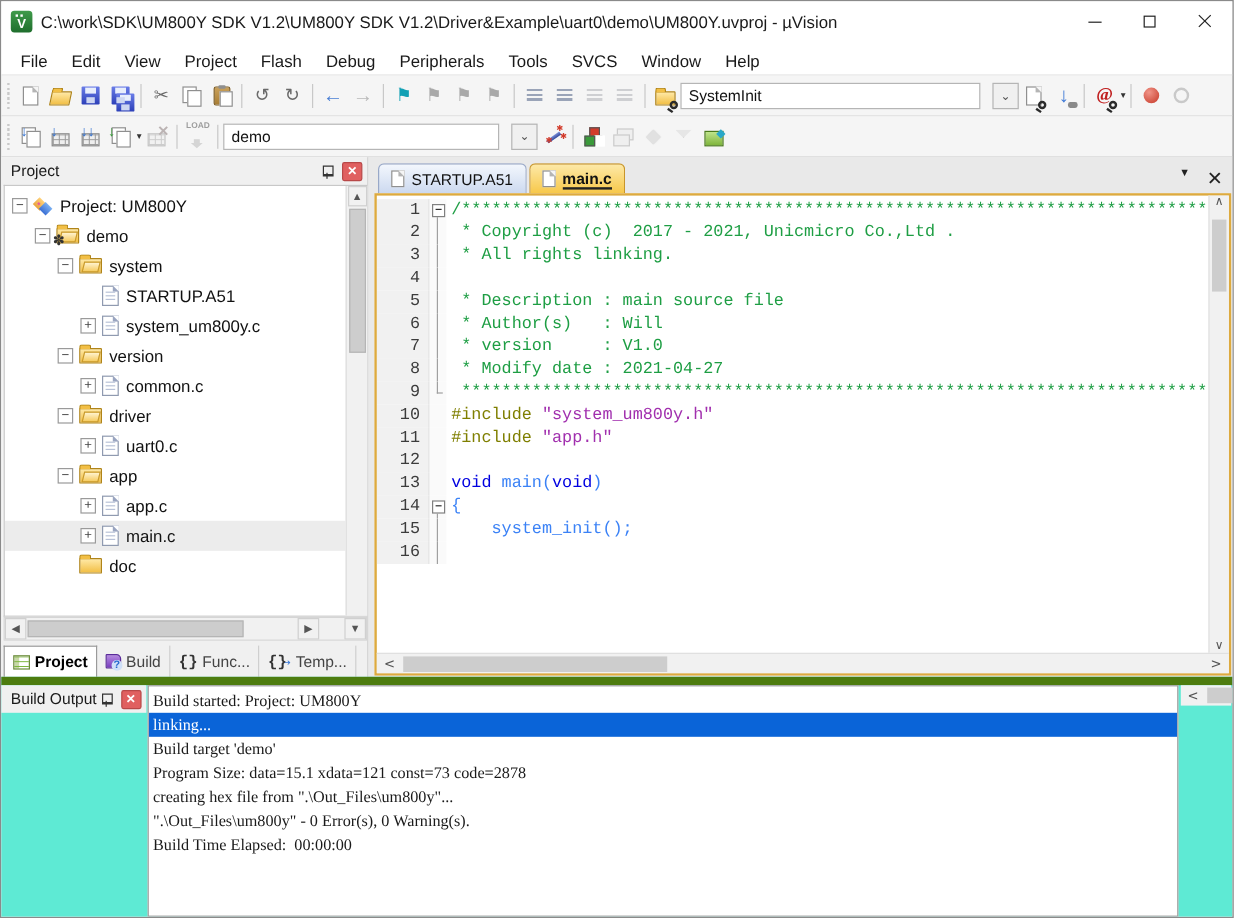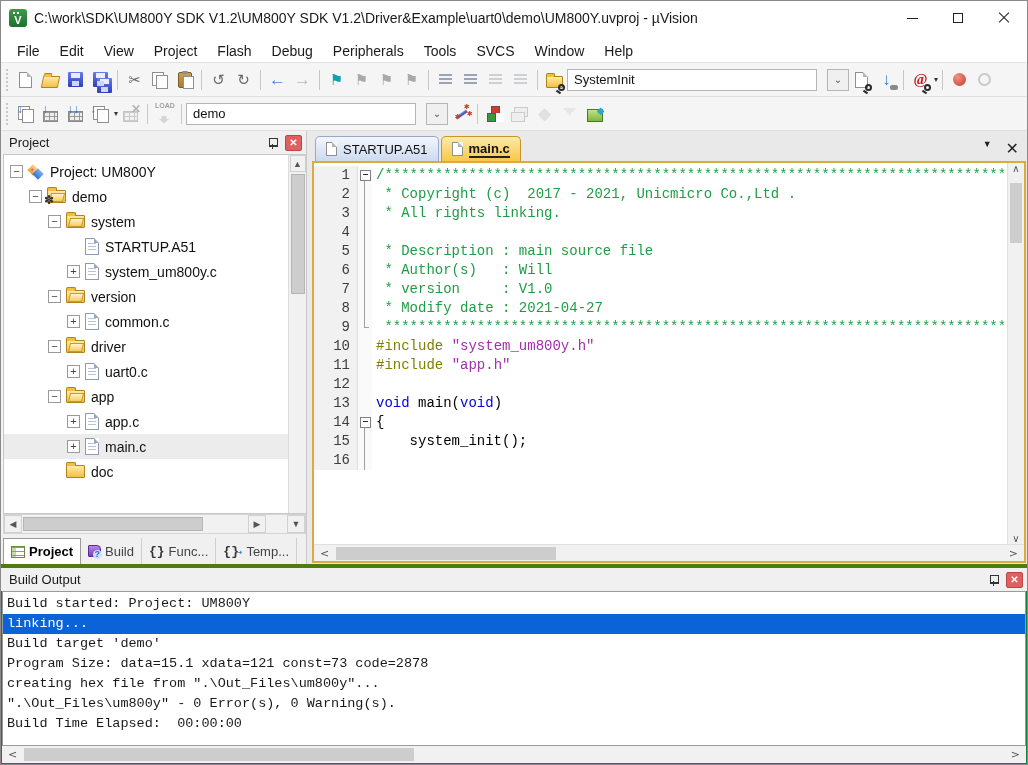--- a/index.html
+++ b/index.html
@@ -148,30 +148,30 @@
   .fold-line{background-image:linear-gradient(#a0a0a0,#a0a0a0);background-repeat:no-repeat;background-size:1px 100%;background-position:6px 0}
   .fold-start{background-image:linear-gradient(#a0a0a0,#a0a0a0);background-repeat:no-repeat;background-size:1px calc(100% - 14px);background-position:6px 14px}
   .fold-start::before{content:"";position:absolute;left:2px;top:4px;width:9px;height:9px;border:1px solid #808080;background:#fff}
   .fold-start::after{content:"";position:absolute;left:5px;top:8px;width:5px;height:1px;background:#303030}
   .fold-end{background-image:linear-gradient(#a0a0a0,#a0a0a0),linear-gradient(#a0a0a0,#a0a0a0);background-repeat:no-repeat;background-size:1px 10px,5px 1px;background-position:6px 0,6px 9px}
   .cl-code{padding-left:4px;color:#111}
   .tok-comment{color:#1e9e44}
   .tok-directive{color:#7f7f00}
   .tok-string{color:#a12fae}
   .tok-keyword{color:#0000e0}
-  .tok-plain{color:#000000}
+  .tok-plain{color:#3b82f6}
   .evscroll{width:17px;flex:0 0 auto;background:#f1f1f1;border-left:1px solid #e0e0e0;display:flex;flex-direction:column;align-items:center;justify-content:space-between;font-size:10px;color:#555;position:relative}
   .evthumb{position:absolute;top:20px;left:2px;width:12px;height:60px;background:#cdcdcd}
   .ehscroll{height:17px;flex:0 0 auto;background:#f1f1f1;border-top:1px solid #e0e0e0;display:flex;align-items:center;justify-content:space-between;font-size:11px;color:#555;position:relative}
   .ehthumb{position:absolute;left:22px;top:2px;width:220px;height:13px;background:#cdcdcd}
   .chev{padding:0 6px;font-family:"DejaVu Sans",sans-serif}
 
   
-  .build{height:200px;flex:0 0 auto;display:flex;flex-direction:column;background:#15803d;border-top:4px solid #4d7c0f}
-  .bbody{flex:1 1 auto;background:#fff;border:1px solid #9a9a9a;margin:0 1px;font-family:Liberation Mono, monospace;font-size:13.5px;color:#1a1a1a;overflow:hidden;padding-top:2px}
+  .build{height:200px;flex:0 0 auto;display:flex;flex-direction:row;background:#5eead4;border-top:7px solid #4d7c0f}
+  .bbody{flex:1 1 auto;background:#fff;border:1px solid #9a9a9a;margin:0 1px;font-family:Liberation Serif, serif;font-size:13.5px;color:#1a1a1a;overflow:hidden;padding-top:2px}
   .bline{height:20px;line-height:20px;padding-left:4px;white-space:pre}
   .bline.sel{background:#0a64d8;color:#fff}
   .bhscroll{height:17px;margin:0 1px 1px 1px;background:#f1f1f1;display:flex;align-items:center;justify-content:space-between;font-size:11px;color:#555;position:relative;flex:0 0 auto}
   .bhthumb{position:absolute;left:22px;top:2px;width:390px;height:13px;background:#cdcdcd}
 
   
   .status{height:25px;flex:0 0 auto;display:flex;align-items:stretch;background:#f0f0f0;border-top:1px solid #d5d5d5;font-size:13px;color:#222}
   .scell{display:flex;align-items:center;padding:0 8px;border-right:1px solid #dcdcdc}
   .scell.fill{flex:1 1 auto}
   .scell.sim{width:120px;flex:0 0 auto}

